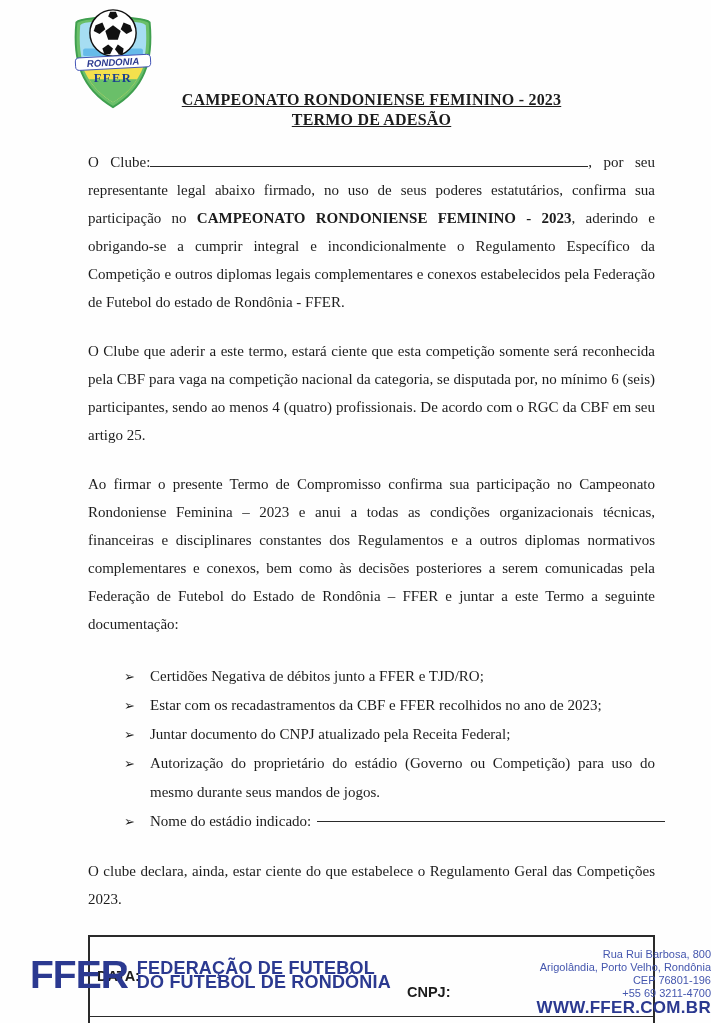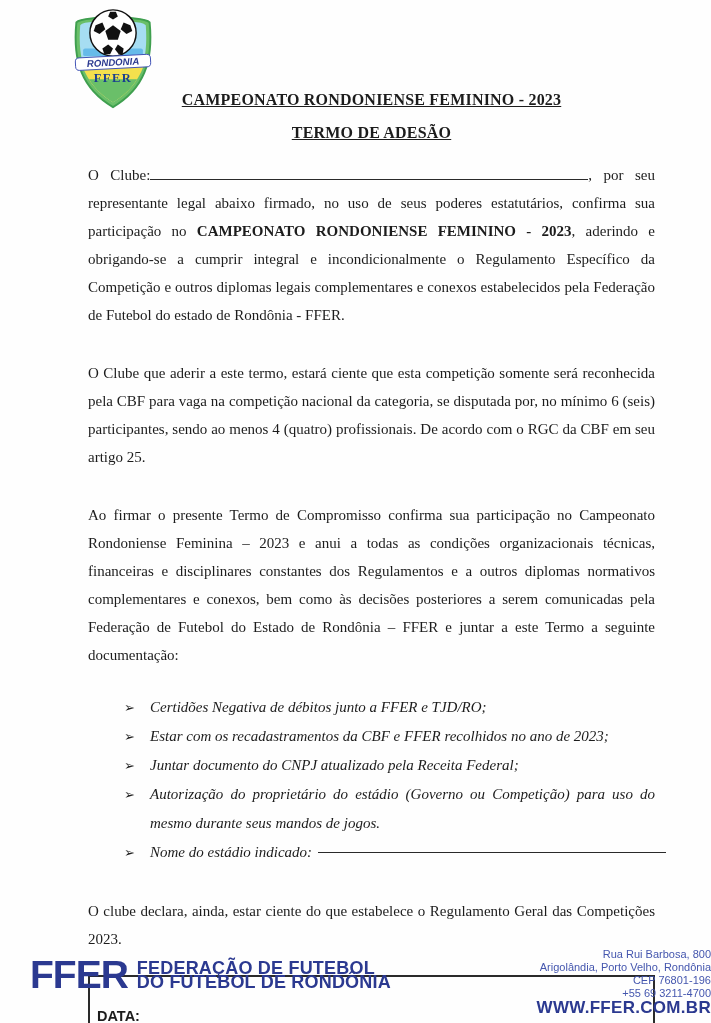--- a/index.html
+++ b/index.html
@@ -10,39 +10,39 @@
   }
   
   .logo { position:absolute; left:60px; top:6px; width:106px; height:106px; }
   
   .content { position:absolute; left:88px; top:0; width:567px; }
   .titles { margin-top:90px; text-align:center; }
   .title1, .title2 {
     font-weight:bold; font-size:16px; text-decoration:underline;
     letter-spacing:.2px; line-height:20px;
   }
-  .title2 { margin-top:13px; }
+  .title2 { }
   
   p.body-par {
-    margin-top:30px; font-size:15px; line-height:28px;
+    margin-top:21px; font-size:15px; line-height:28px;
     text-align:justify; text-justify:inter-word;
   }
   p.first-par { margin-top:18px; }
   .blank {
     display:inline-block; border-bottom:1.3px solid #2a2a2a;
     height:15px; vertical-align:baseline;
   }
   .club-blank { width:438px; }
   .estadio-blank { width:348px; margin-left:6px; flex:0 0 auto; }
   b.inline-bold { font-weight:bold; }
   
   .checklist { margin-top:24px; padding-left:36px; }
   .check-item { display:flex; font-size:15px; line-height:29px; text-align:justify; }
   .check-item .marker { width:26px; flex:0 0 26px; font-family:"DejaVu Sans", sans-serif; font-size:13px; }
-  .check-item .check-text { flex:1 1 auto;font-style:italic; }
+  .check-item .check-text { flex:1 1 auto; }
   .check-item.with-blank .check-text { flex:0 0 auto; }
   
   .form-table {
     margin-top:22px; border:2px solid #2a2a2a;
     font-family:"Liberation Sans", sans-serif; font-size:14.5px; font-weight:bold;
   }
   .form-row { position:relative; height:29px; line-height:28px; padding-left:7px;margin-top:25px; }
   .form-row + .form-row { border-top:1.6px solid #2a2a2a;text-align:right; }
   .cnpj-label { position:absolute; left:317px; top:16px; }
   

